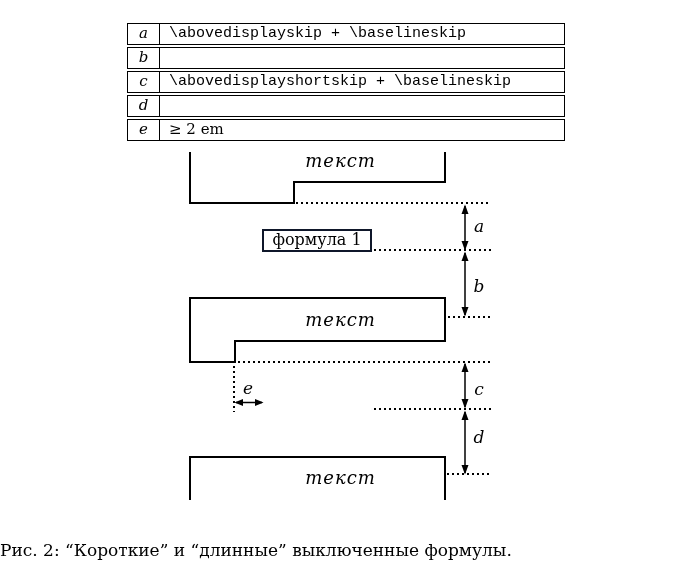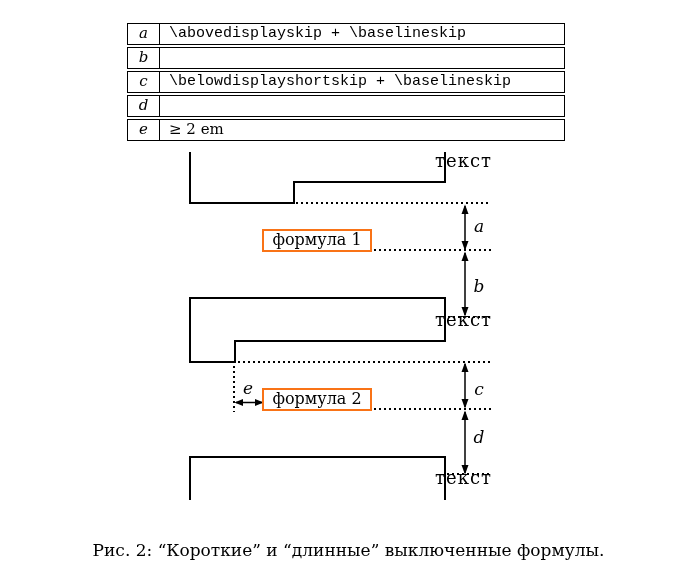--- a/index.html
+++ b/index.html
@@ -15,48 +15,48 @@
   .tbl-val{flex:1;padding-left:9px;font-family:Liberation Mono, monospace;
            font-size:15px;line-height:19px;white-space:pre;}
   .tbl-val.roman{font-family:"DejaVu Serif",serif;font-size:15px;}
 
   
   .ln{position:absolute;background:#000;}
   .dot-h{position:absolute;height:2px;
          background-image:repeating-linear-gradient(to right,#000 0 2px,transparent 2px 5px);}
   .dot-v{position:absolute;width:2px;
          background-image:repeating-linear-gradient(to bottom,#000 0 2px,transparent 2px 5px);}
-  .blk-label{position:absolute;width:303px;text-align:right;
-             font-size:18px;letter-spacing:1px;line-height:18px;}
-  .fbox{position:absolute;box-sizing:border-box;width:110px;height:23px;border:2px solid #f97316;
+  .blk-label{position:absolute;width:303px;text-align:center;
+             font-size:18px;letter-spacing:1px;line-height:18px;font-style:italic;}
+  .fbox{position:absolute;box-sizing:border-box;width:110px;height:23px;border:2px solid #0f172a;
         text-align:center;font-size:16px;line-height:18px;}
   .dim-label{position:absolute;width:18px;text-align:center;
              font-style:italic;font-size:17px;line-height:17px;}
   .arrow{position:absolute;}
 
   
-  .caption{position:absolute;left:12px;top:540px;width:673px;text-align:center;
+  .caption{position:absolute;left:0;top:540px;width:673px;
            font-size:17px;line-height:20px;}
 </style>
 </head>
 <body>
 
 <div class="page">
 
   <div class="tbl">
     <div class="tbl-row">
       <div class="tbl-key">a</div>
       <div class="tbl-val">\abovedisplayskip + \baselineskip</div>
     </div>
     <div class="tbl-row">
       <div class="tbl-key">b</div>
     </div>
     <div class="tbl-row">
       <div class="tbl-key">c</div>
-      <div class="tbl-val">\belowdisplayshortskip + \baselineskip</div>
+      <div class="tbl-val">\abovedisplayshortskip + \baselineskip</div>
     </div>
     <div class="tbl-row">
       <div class="tbl-key">d</div>
     </div>
     <div class="tbl-row">
       <div class="tbl-key">e</div>
       <div class="tbl-val roman">≥ 2 em</div>
     </div>
   </div>
 
@@ -107,21 +107,20 @@
     <polygon points="29.5,6.5 21,3 21,10" fill="#000"></polygon>
   </svg>
 
   <svg class="arrow" style="left:458px;top:362px" width="14" height="47">
     <line x1="7" y1="2" x2="7" y2="45" stroke="#000" stroke-width="1.5"></line>
     <polygon points="7,0.5 3.5,10 10.5,10" fill="#000"></polygon>
     <polygon points="7,46.5 3.5,37 10.5,37" fill="#000"></polygon>
   </svg>
   <div class="dim-label" style="left:470px;top:381px">c</div>
 
-  <div class="fbox" style="left:262px;top:388px">формула 2</div>
   <div class="dot-h" style="left:374px;top:408px;width:117px"></div>
 
   <svg class="arrow" style="left:458px;top:410px" width="14" height="65">
     <line x1="7" y1="2" x2="7" y2="63" stroke="#000" stroke-width="1.5"></line>
     <polygon points="7,0.5 3.5,10 10.5,10" fill="#000"></polygon>
     <polygon points="7,64.5 3.5,55 10.5,55" fill="#000"></polygon>
   </svg>
   <div class="dim-label" style="left:470px;top:429px">d</div>
 
   <div class="ln" style="left:189px;top:456px;width:257px;height:2px"></div>

